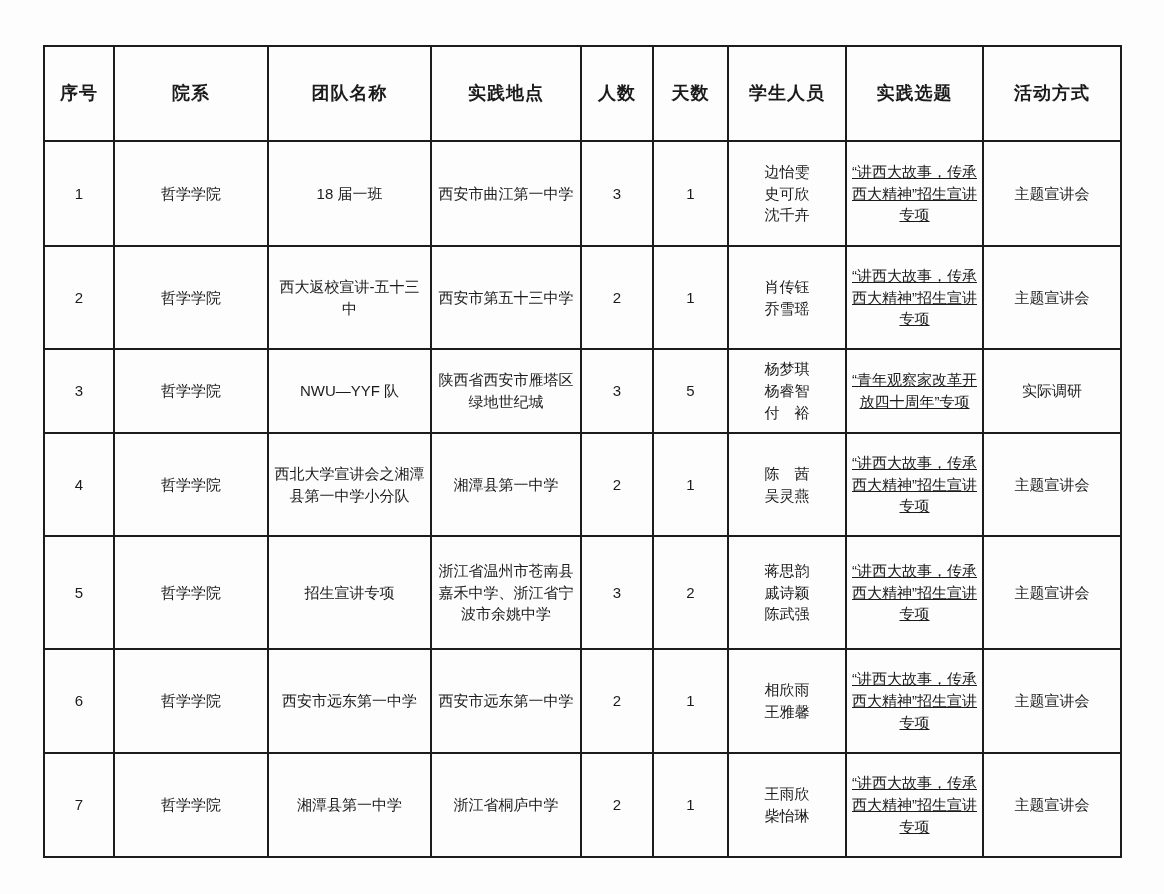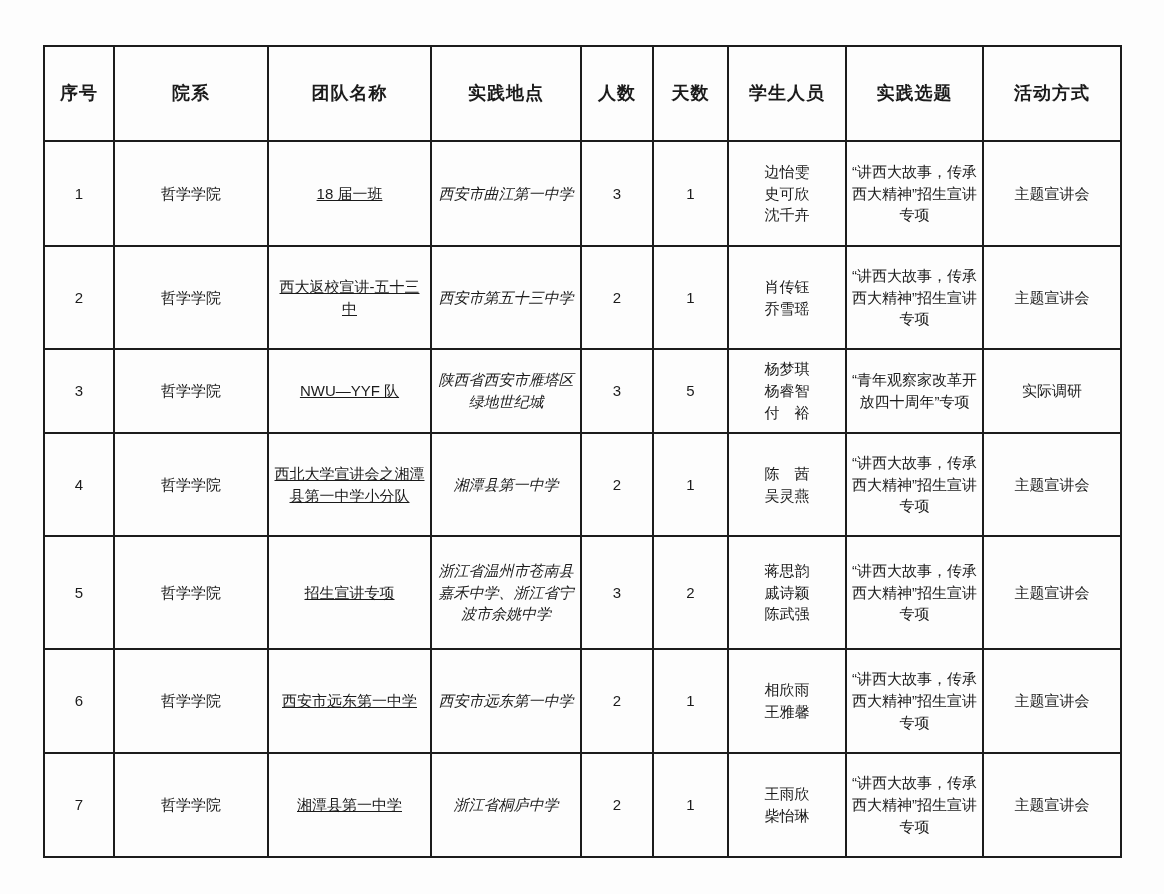--- a/index.html
+++ b/index.html
@@ -46,23 +46,23 @@
   tbody tr:nth-child(1) { height: 105px; }
   tbody tr:nth-child(2) { height: 103px; }
   tbody tr:nth-child(3) { height: 84px; }
   tbody tr:nth-child(4) { height: 103px; }
   tbody tr:nth-child(5) { height: 113px; }
   tbody tr:nth-child(6) { height: 104px; }
   tbody tr:nth-child(7) { height: 104px; }
 
   td.col-no    { font-size: 14px; }
   td.col-num   { font-size: 14px; }
-  td.col-team  { padding: 2px 6px; text-decoration: underline; }
-  td.col-loc   { padding: 2px 25px; font-style: italic; }
-  td.col-topic { padding: 2px 17px; }
+  td.col-team  { padding: 2px 6px; }
+  td.col-loc   { padding: 2px 25px; }
+  td.col-topic { padding: 2px 17px; text-decoration: underline; }
   td.col-students { white-space: pre-line; border-radius: 6px; }
 </style>
 </head>
 <body>
 
 <div class="page">
   <table class="practice-table">
     <colgroup>
       <col style="width:70px">
       <col style="width:154px">

